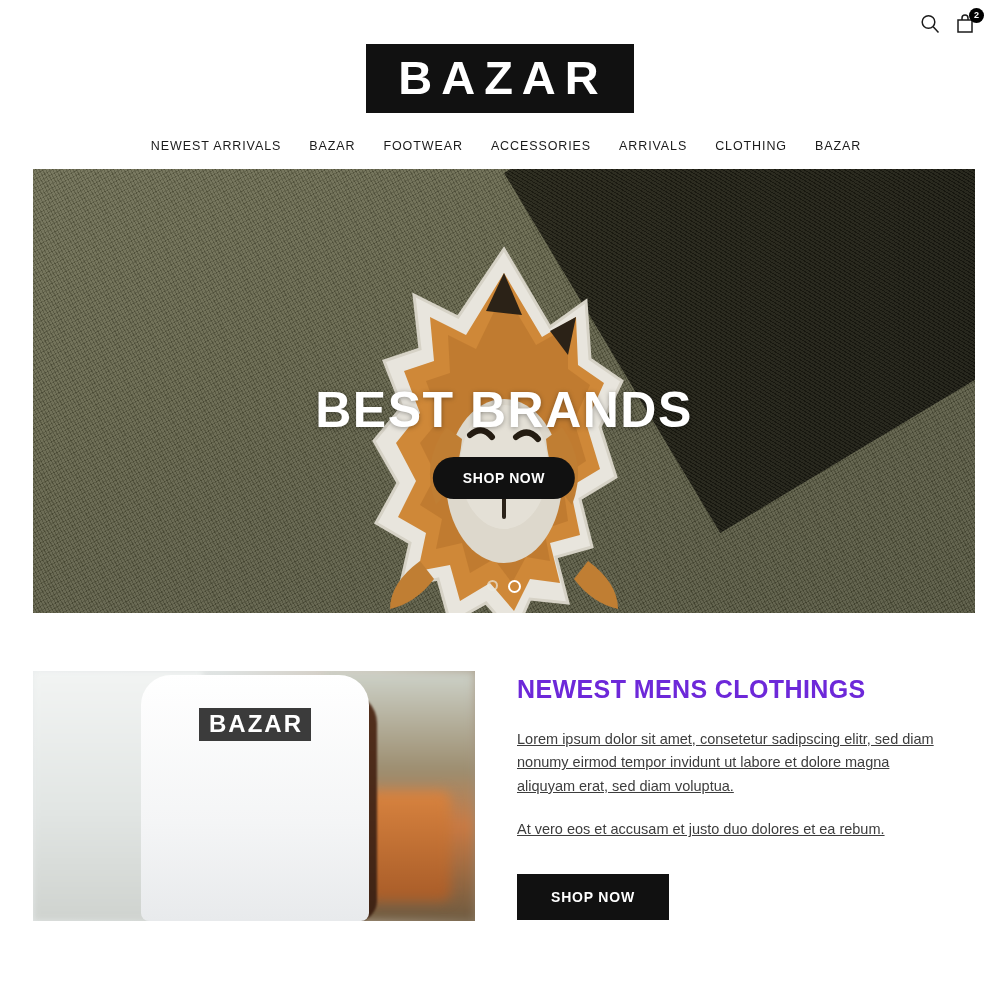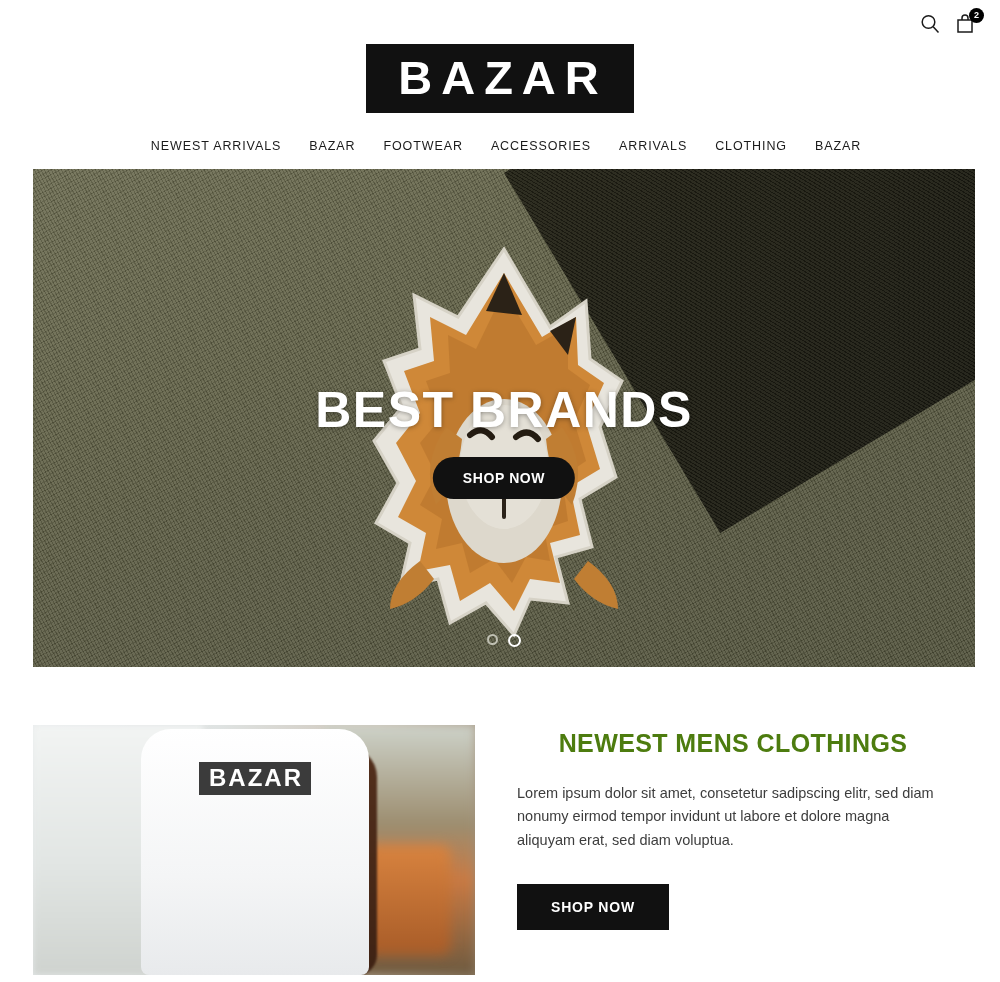--- a/index.html
+++ b/index.html
@@ -75,21 +75,21 @@
     letter-spacing: 0.9px;
     color: #1b1b1b;
     cursor: pointer;
     white-space: nowrap;
   }
 
   
   .hero {
     position: relative;
     margin: 0 25px 0 33px;
-    height: 498px;
+    height: 444px;
     overflow: hidden;
     background:
       repeating-linear-gradient(62deg, rgba(0,0,0,0.13) 0px, rgba(0,0,0,0.13) 1px, rgba(255,255,255,0.06) 1px, rgba(255,255,255,0.06) 3px),
       repeating-linear-gradient(-28deg, rgba(0,0,0,0.10) 0px, rgba(0,0,0,0.10) 1px, rgba(255,255,255,0.05) 1px, rgba(255,255,255,0.05) 4px),
       linear-gradient(160deg, #6a6a4e 0%, #5c5c42 45%, #4f5039 100%);
   }
   
   .hero-dark-corner {
     position: absolute;
     top: -160px;
@@ -216,30 +216,30 @@
     font-weight: bold;
     letter-spacing: 2px;
     padding: 4px 8px 5px 10px;
     line-height: 1;
   }
   .feature-text { padding-top: 4px; }
   .feature-title {
     font-size: 25px;
     font-weight: bold;
     letter-spacing: 0.4px;
-    color: #4d7c0f;
+    color: #6d28d9;
     margin-bottom: 24px;
-    text-align: center;
   }
   .feature-p {
     font-size: 14.5px;
     line-height: 1.62;
     color: #3d3d3d;
     max-width: 432px;
     margin-bottom: 20px;
+    text-decoration: underline;
   }
   .feature-cta {
     margin-top: 12px;
     background: #111111;
     color: #ffffff;
     font-size: 14px;
     font-weight: bold;
     letter-spacing: 0.8px;
     border: none;
     border-radius: 0;
@@ -348,16 +348,17 @@
     <div class="arm-left"></div>
     <div class="arm-right"></div>
     <div class="shirt">
       <span class="shirt-logo">BAZAR</span>
     </div>
   </div>
 
   <div class="feature-text">
     <h2 class="feature-title">NEWEST MENS CLOTHINGS</h2>
     <p class="feature-p">Lorem ipsum dolor sit amet, consetetur sadipscing elitr, sed diam nonumy eirmod tempor invidunt ut labore et dolore magna aliquyam erat, sed diam voluptua.</p>
+    <p class="feature-p">At vero eos et accusam et justo duo dolores et ea rebum.</p>
     <button class="feature-cta">SHOP NOW</button>
   </div>
 
 </section>
 
 </body></html>

